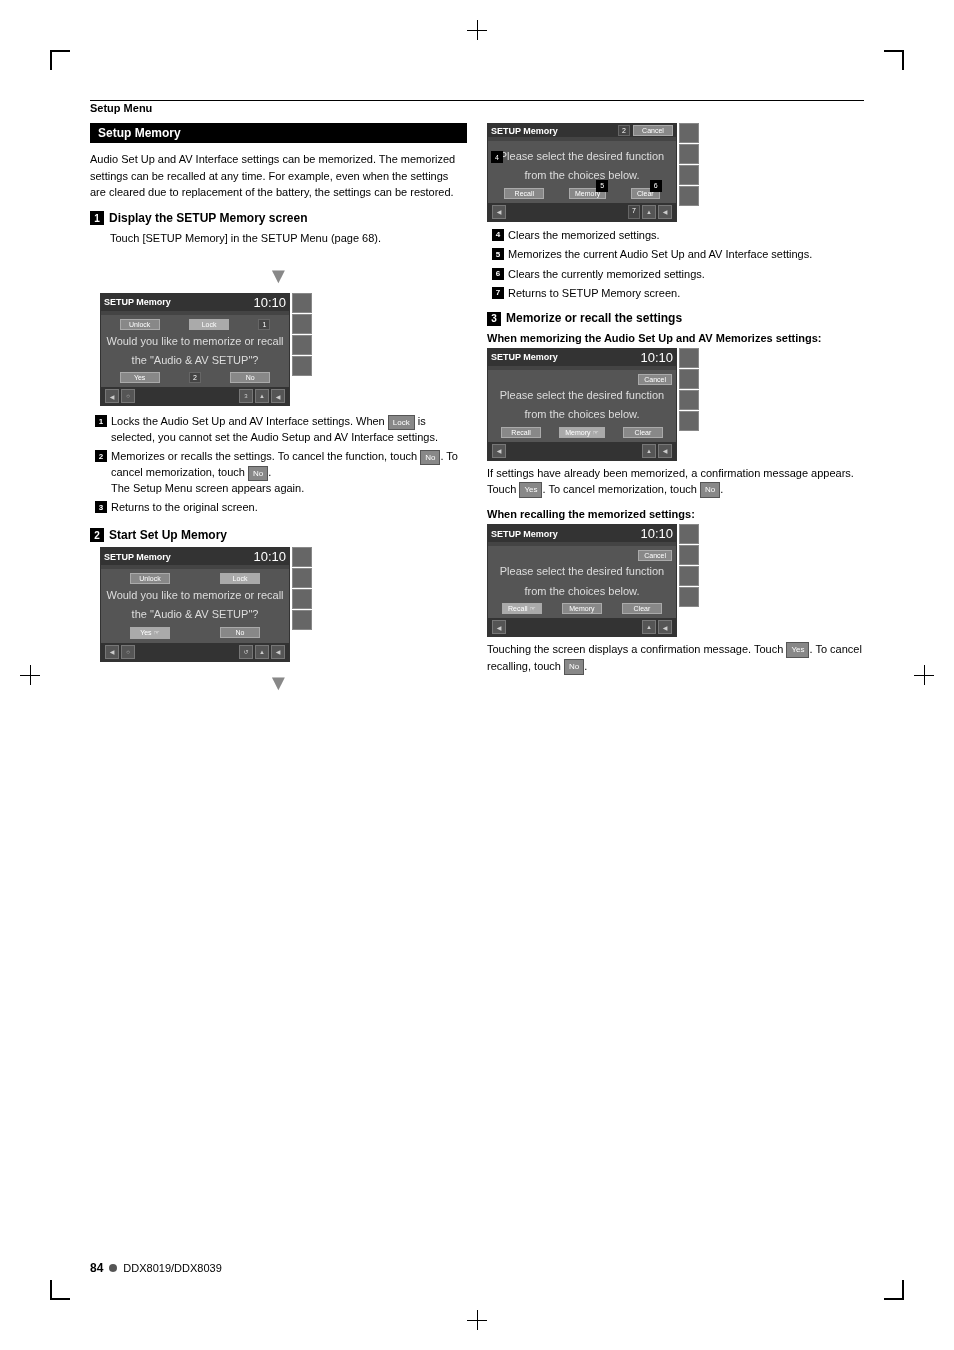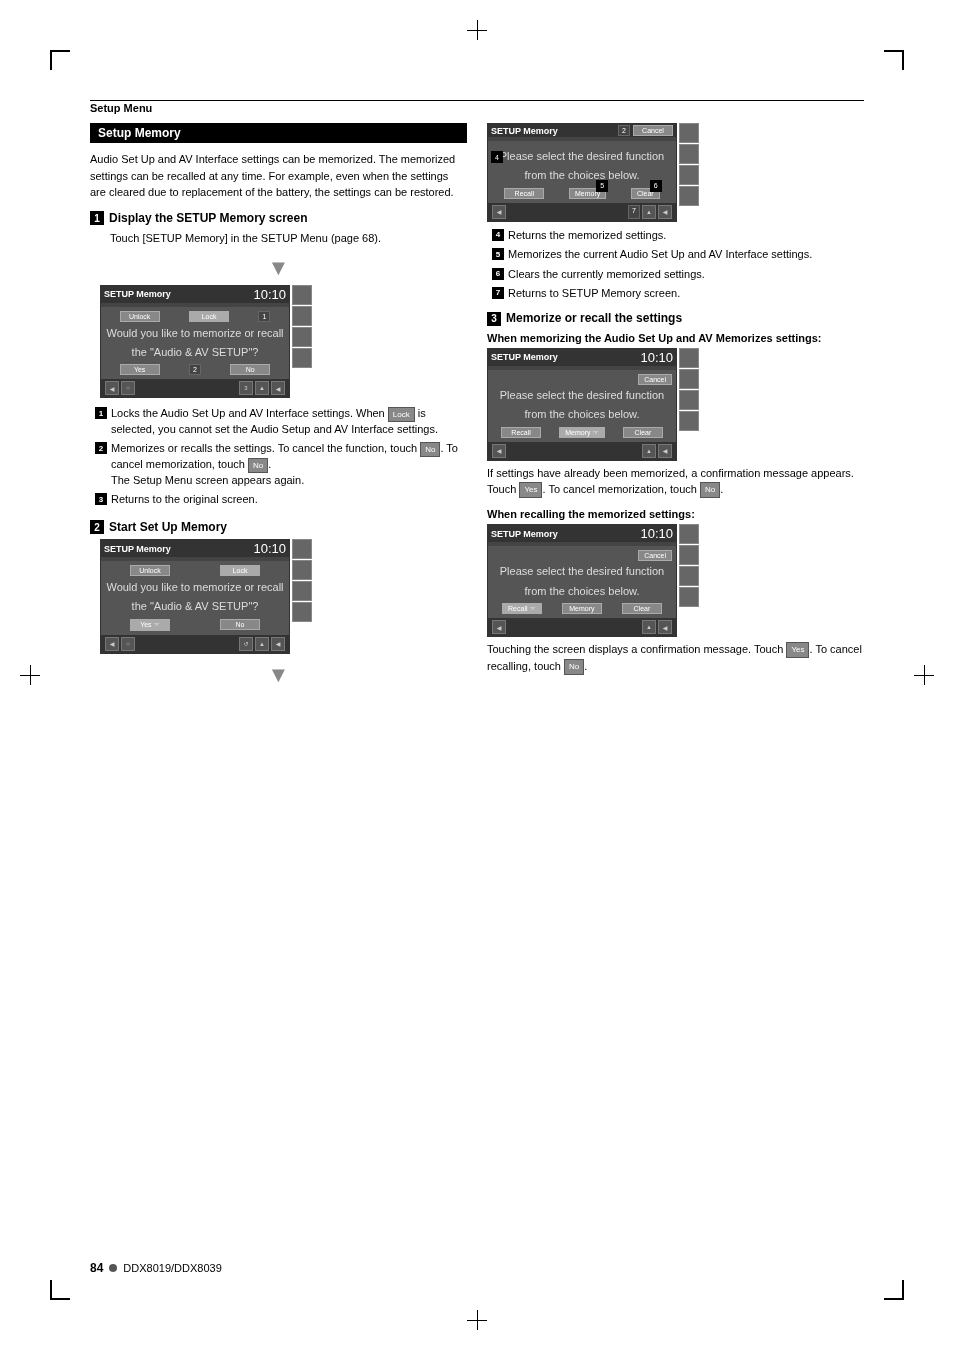--- a/index.html
+++ b/index.html
@@ -125,21 +125,21 @@
     .step-text {
       font-size: 12px;
       font-weight: bold;
     }
 
     
     .step-desc {
       font-size: 11px;
       line-height: 1.5;
       margin-left: 20px;
-      margin-bottom: 8px;
+      margin-bottom: 16px;
     }
     .screen-title-bar {
       display: flex;
       justify-content: space-between;
       align-items: center;
       background: #333;
       padding: 2px 4px;
       color: #fff;
       font-size: 9px;
       margin-bottom: 4px;
@@ -494,21 +494,21 @@
             <div class="r-icon"></div>
           </div>
         </div>
 
         <div style="position:absolute; top:28px; left:4px; background:#000; color:#fff; width:12px; height:12px; font-size:7px; display:flex; align-items:center; justify-content:center;">4</div>
       </div>
 
       <div class="note-list">
         <div class="note-item">
           <span class="note-num">4</span>
-          <span>Returns the memorized settings.</span>
+          <span>Clears the memorized settings.</span>
         </div>
         <div class="note-item">
           <span class="note-num">5</span>
           <span>Memorizes the current Audio Set Up and AV Interface settings.</span>
         </div>
         <div class="note-item">
           <span class="note-num">6</span>
           <span>Clears the currently memorized settings.</span>
         </div>
         <div class="note-item">

